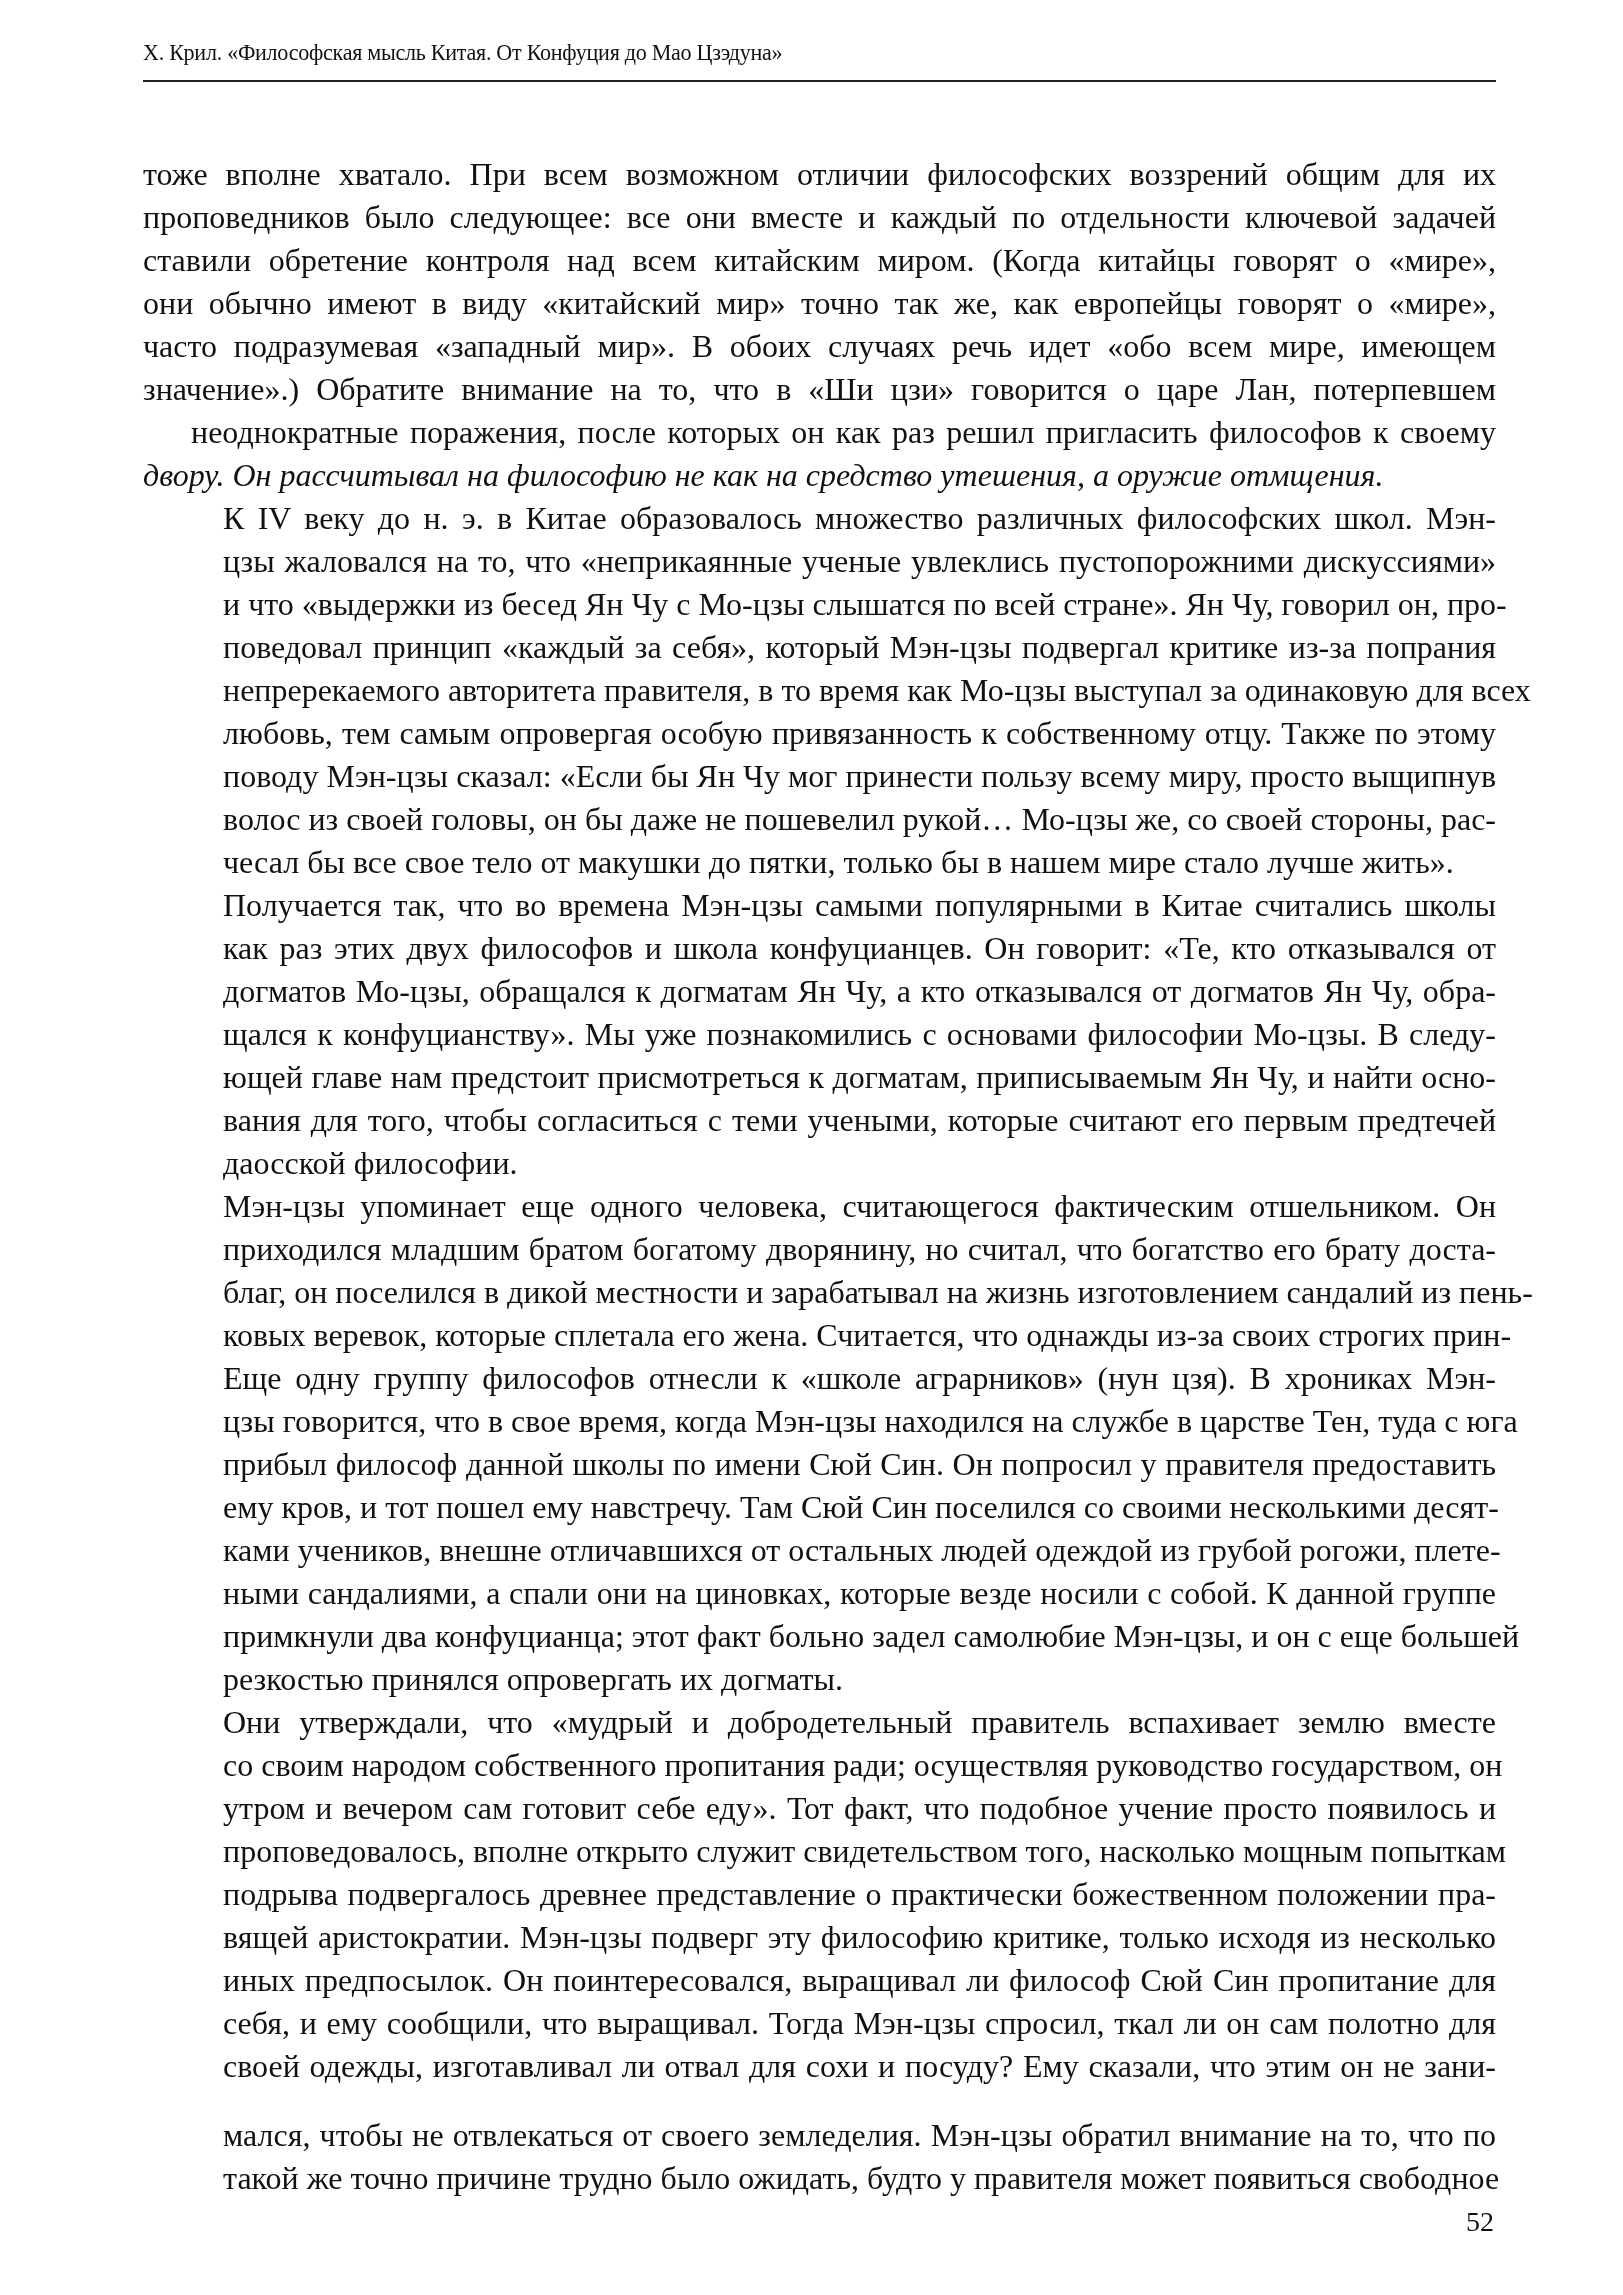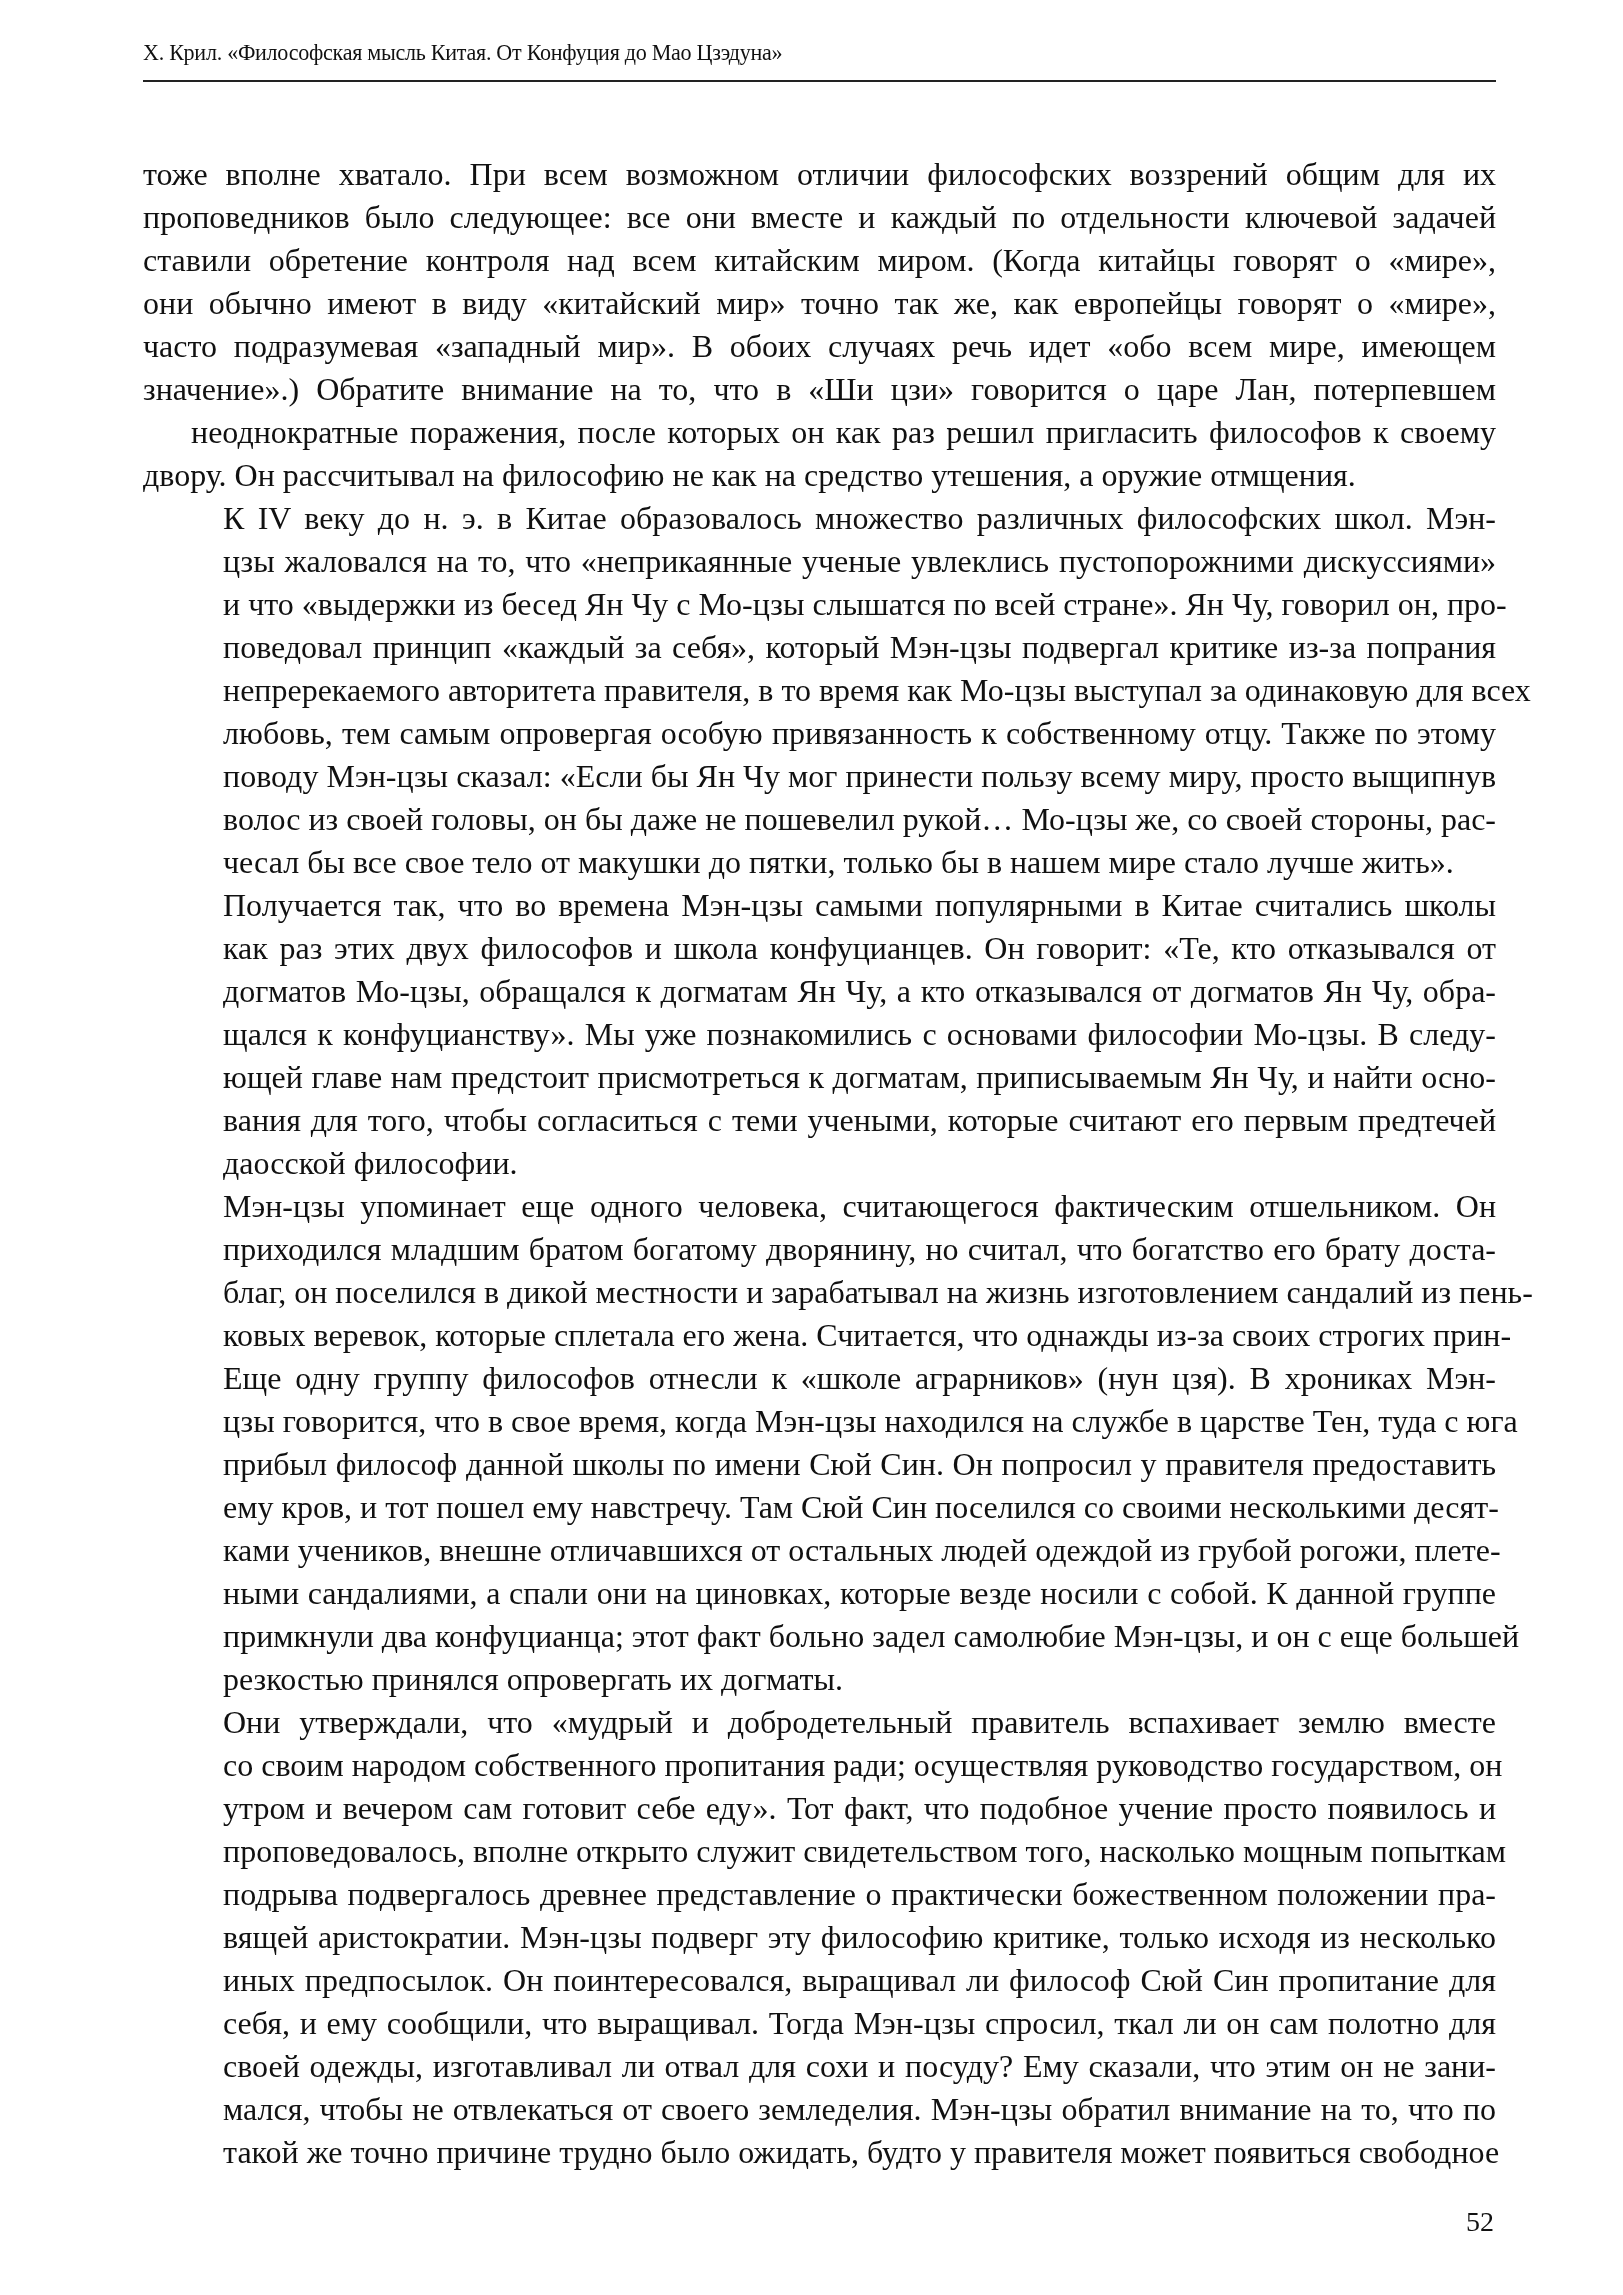--- a/index.html
+++ b/index.html
@@ -24,21 +24,21 @@
 
 <div class="body-text" id="body-text">
     <p>
       <span class="line" style="white-space: nowrap;">тоже вполне хватало. При всем возможном отличии философских воззрений общим для их</span>
       <span class="line" style="white-space: nowrap;">проповедников было следующее: все они вместе и каждый по отдельности ключевой задачей</span>
       <span class="line" style="white-space: nowrap;">ставили обретение контроля над всем китайским миром. (Когда китайцы говорят о «мире»,</span>
       <span class="line" style="white-space: nowrap;">они обычно имеют в виду «китайский мир» точно так же, как европейцы говорят о «мире»,</span>
       <span class="line" style="white-space: nowrap;">часто подразумевая «западный мир». В обоих случаях речь идет «обо всем мире, имеющем</span>
       <span class="line" style="white-space: nowrap;">значение».) Обратите внимание на то, что в «Ши цзи» говорится о царе Лан, потерпевшем</span>
       <span class="line" style="white-space: nowrap; margin-left: 48px;">неоднократные поражения, после которых он как раз решил пригласить философов к своему</span>
-      <span class="line last" style="white-space: nowrap;">двору. Он рассчитывал на философию не как на средство утешения, а оружие отмщения.</span>
+      <span class="line last" style="white-space: nowrap; font-style: italic;">двору. Он рассчитывал на философию не как на средство утешения, а оружие отмщения.</span>
     </p>
     <p class="indent">
       <span class="line" style="white-space: nowrap;">К IV веку до н. э. в Китае образовалось множество различных философских школ. Мэн-</span>
       <span class="line" style="white-space: nowrap;">цзы жаловался на то, что «неприкаянные ученые увлеклись пустопорожними дискуссиями»</span>
       <span class="line" style="white-space: nowrap;">и что «выдержки из бесед Ян Чу с Мо-цзы слышатся по всей стране». Ян Чу, говорил он, про-</span>
       <span class="line" style="white-space: nowrap;">поведовал принцип «каждый за себя», который Мэн-цзы подвергал критике из-за попрания</span>
       <span class="line" style="white-space: nowrap;">непререкаемого авторитета правителя, в то время как Мо-цзы выступал за одинаковую для всех</span>
       <span class="line" style="white-space: nowrap;">любовь, тем самым опровергая особую привязанность к собственному отцу. Также по этому</span>
       <span class="line" style="white-space: nowrap;">поводу Мэн-цзы сказал: «Если бы Ян Чу мог принести пользу всему миру, просто выщипнув</span>
       <span class="line" style="white-space: nowrap;">волос из своей головы, он бы даже не пошевелил рукой… Мо-цзы же, со своей стороны, рас-</span>
@@ -72,19 +72,19 @@
     <p class="indent">
       <span class="line" style="white-space: nowrap;">Они утверждали, что «мудрый и добродетельный правитель вспахивает землю вместе</span>
       <span class="line" style="white-space: nowrap;">со своим народом собственного пропитания ради; осуществляя руководство государством, он</span>
       <span class="line" style="white-space: nowrap;">утром и вечером сам готовит себе еду». Тот факт, что подобное учение просто появилось и</span>
       <span class="line" style="white-space: nowrap;">проповедовалось, вполне открыто служит свидетельством того, насколько мощным попыткам</span>
       <span class="line" style="white-space: nowrap;">подрыва подвергалось древнее представление о практически божественном положении пра-</span>
       <span class="line" style="white-space: nowrap;">вящей аристократии. Мэн-цзы подверг эту философию критике, только исходя из несколько</span>
       <span class="line" style="white-space: nowrap;">иных предпосылок. Он поинтересовался, выращивал ли философ Сюй Син пропитание для</span>
       <span class="line" style="white-space: nowrap;">себя, и ему сообщили, что выращивал. Тогда Мэн-цзы спросил, ткал ли он сам полотно для</span>
       <span class="line" style="white-space: nowrap;">своей одежды, изготавливал ли отвал для сохи и посуду? Ему сказали, что этим он не зани-</span>
-      <span class="line" style="white-space: nowrap;">мался, чтобы не отвлекаться от своего земледелия. Мэн-цзы обратил внимание на то, что по</span>
+      <span class="line" style="white-space: nowrap; margin-top: 26px;">мался, чтобы не отвлекаться от своего земледелия. Мэн-цзы обратил внимание на то, что по</span>
       <span class="line" style="white-space: nowrap;">такой же точно причине трудно было ожидать, будто у правителя может появиться свободное</span>
     </p>
   </div>
 
 <div class="page-number">52</div>
 
 
 </body></html>

